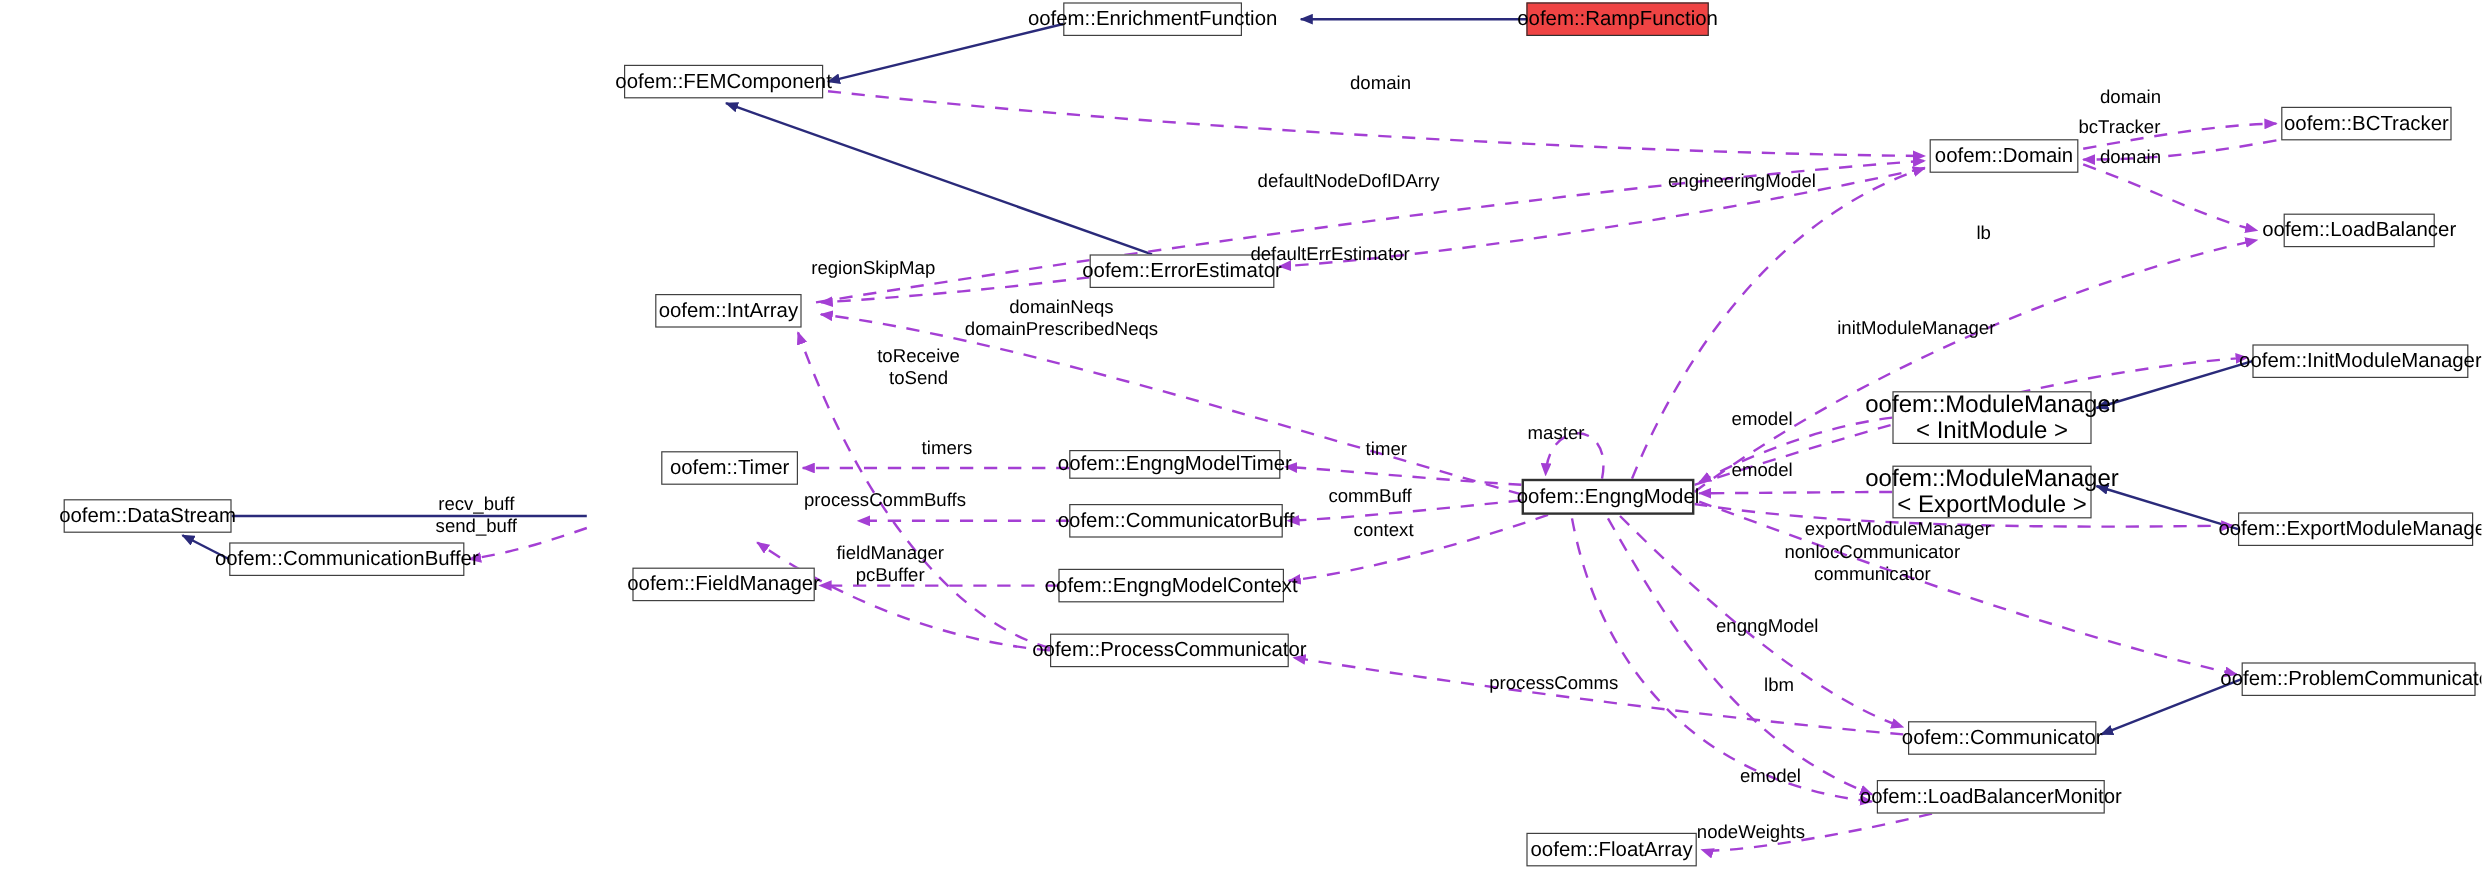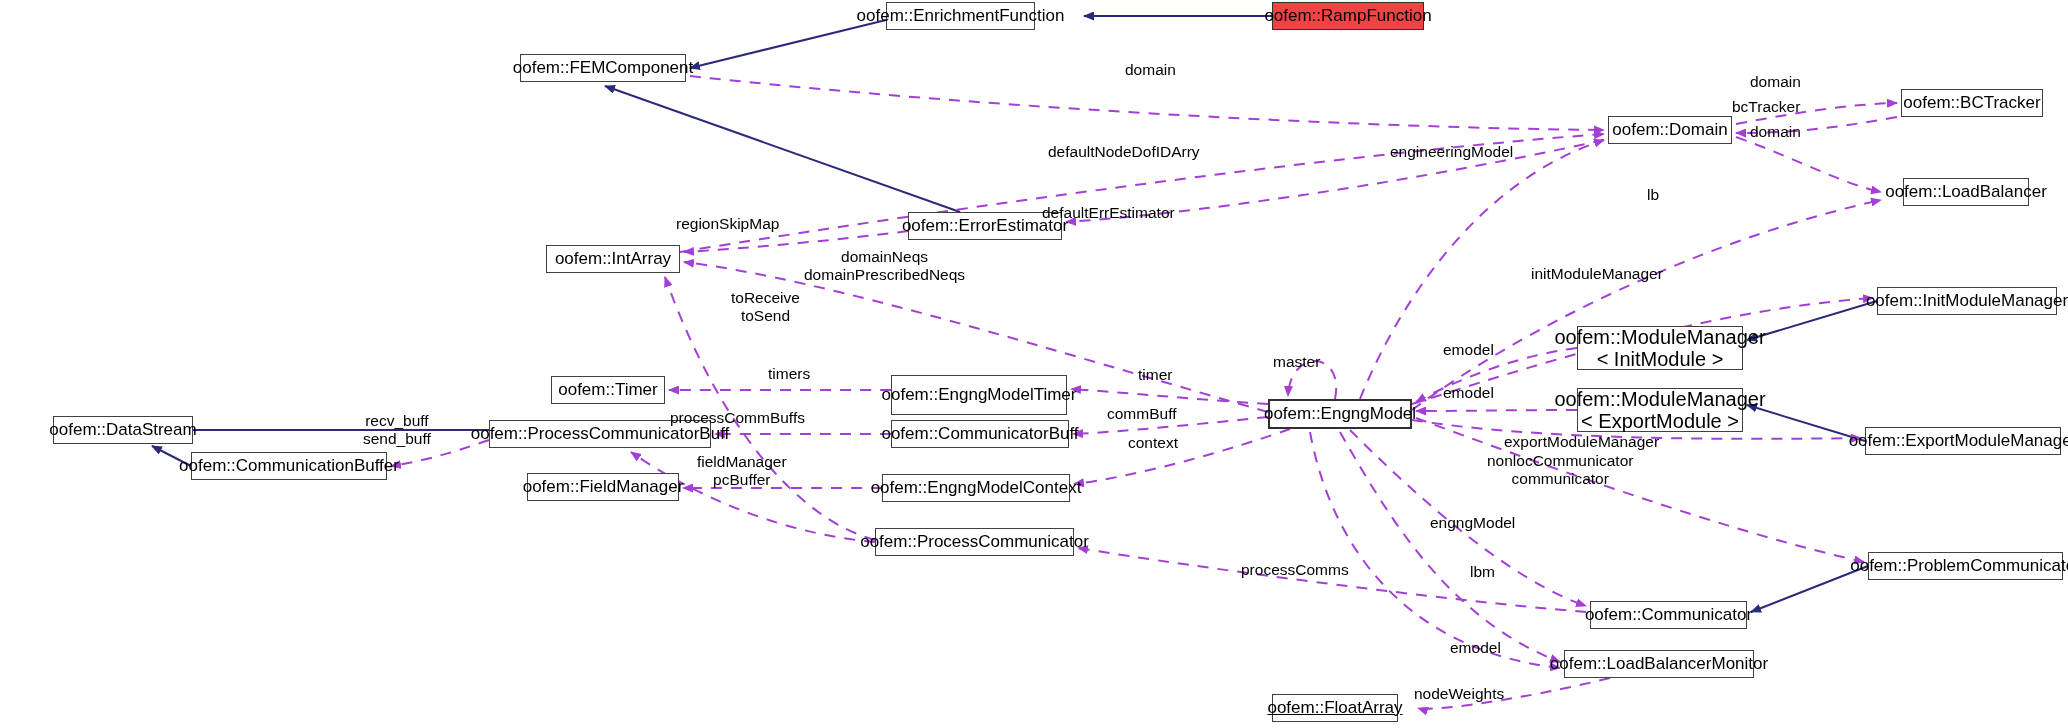--- a/index.html
+++ b/index.html
@@ -126,41 +126,40 @@
     </g>
   </svg>
 
   <div class="node highlight" style="left: 1272px; top: 2px; width: 152px; height: 28px;">oofem::RampFunction</div>
   <div class="node" style="left: 886px; top: 2px; width: 149px; height: 28px;">oofem::EnrichmentFunction</div>
   <div class="node" style="left: 520px; top: 54px; width: 166px; height: 28px;">oofem::FEMComponent</div>
   <div class="node" style="left: 1901px; top: 89px; width: 142px; height: 28px;">oofem::BCTracker</div>
   <div class="node" style="left: 1608px; top: 116px; width: 124px; height: 28px;">oofem::Domain</div>
   <div class="node" style="left: 1885px; top: 178px; width: 126px; height: 28px; margin-left: 18px;">oofem::LoadBalancer</div>
   <div class="node" style="left: 908px; top: 212px; width: 154px; height: 28px;">oofem::ErrorEstimator</div>
-  <div class="node" style="left: 546px; top: 245px; width: 134px; height: 28px;">oofem::IntArray</div>
+  <div class="node" style="left: 546px; top: 245px; width: 122px; height: 28px;">oofem::IntArray</div>
   <div class="node" style="left: 1877px; top: 287px; width: 180px; height: 28px;">oofem::InitModuleManager</div>
   <div class="node two-line" style="left: 1577px; top: 326px; width: 166px; height: 44px;">oofem::ModuleManager
 &lt; InitModule &gt;</div>
   <div class="node" style="left: 551px; top: 376px; width: 114px; height: 28px;">oofem::Timer</div>
-  <div class="node" style="left: 891px; top: 375px; width: 176px; height: 40px;">oofem::EngngModelTimer</div>
+  <div class="node" style="left: 891px; top: 375px; width: 176px; height: 24px;">oofem::EngngModelTimer</div>
   <div class="node two-line" style="left: 1577px; top: 388px; width: 166px; height: 44px;">oofem::ModuleManager
 &lt; ExportModule &gt;</div>
   <div class="node center" style="left: 1268px; top: 399px; width: 144px; height: 30px;">oofem::EngngModel</div>
   <div class="node" style="left: 8px; top: 416px; width: 140px; height: 28px; margin-left: 45px;">oofem::DataStream</div>
-  <div class="node" style="left: 489px; top: 420px; width: 222px; height: 28px;">oofem::ProcessCommunicatorBuff</div>
   <div class="node" style="left: 891px; top: 420px; width: 178px; height: 28px;">oofem::CommunicatorBuff</div>
   <div class="node" style="left: 1865px; top: 427px; width: 196px; height: 28px;">oofem::ExportModuleManager</div>
   <div class="node" style="left: 191px; top: 452px; width: 196px; height: 28px;">oofem::CommunicationBuffer</div>
   <div class="node" style="left: 527px; top: 473px; width: 152px; height: 28px;">oofem::FieldManager</div>
   <div class="node" style="left: 882px; top: 474px; width: 188px; height: 28px;">oofem::EngngModelContext</div>
   <div class="node" style="left: 875px; top: 528px; width: 199px; height: 28px;">oofem::ProcessCommunicator</div>
   <div class="node" style="left: 1868px; top: 552px; width: 195px; height: 28px;">oofem::ProblemCommunicator</div>
   <div class="node" style="left: 1590px; top: 601px; width: 157px; height: 28px;">oofem::Communicator</div>
   <div class="node" style="left: 1564px; top: 650px; width: 190px; height: 28px;">oofem::LoadBalancerMonitor</div>
-  <div class="node" style="left: 1272px; top: 694px; width: 126px; height: 28px; text-decoration: underline;">oofem::FloatArray</div>
+  <div class="node" style="left: 1272px; top: 694px; width: 142px; height: 28px;">oofem::FloatArray</div>
 
   <div class="elabel" style="left: 1125px; top: 61px; visibility: visible;">domain</div>
   <div class="elabel" style="left: 1750px; top: 73px; visibility: visible;">domain</div>
   <div class="elabel" style="left: 1732px; top: 98px; visibility: visible;">bcTracker</div>
   <div class="elabel" style="left: 1750px; top: 123px; visibility: visible;">domain</div>
   <div class="elabel" style="left: 1020px; top: 143px; visibility: visible; margin-left: 28px;">defaultNodeDofIDArry</div>
   <div class="elabel" style="left: 1390px; top: 143px; visibility: visible;">engineeringModel</div>
   <div class="elabel" style="left: 1042px; top: 204px; visibility: visible;">defaultErrEstimator</div>
   <div class="elabel" style="left: 1647px; top: 186px; visibility: visible;">lb</div>
   <div class="elabel" style="left: 676px; top: 215px; visibility: visible;">regionSkipMap</div>

